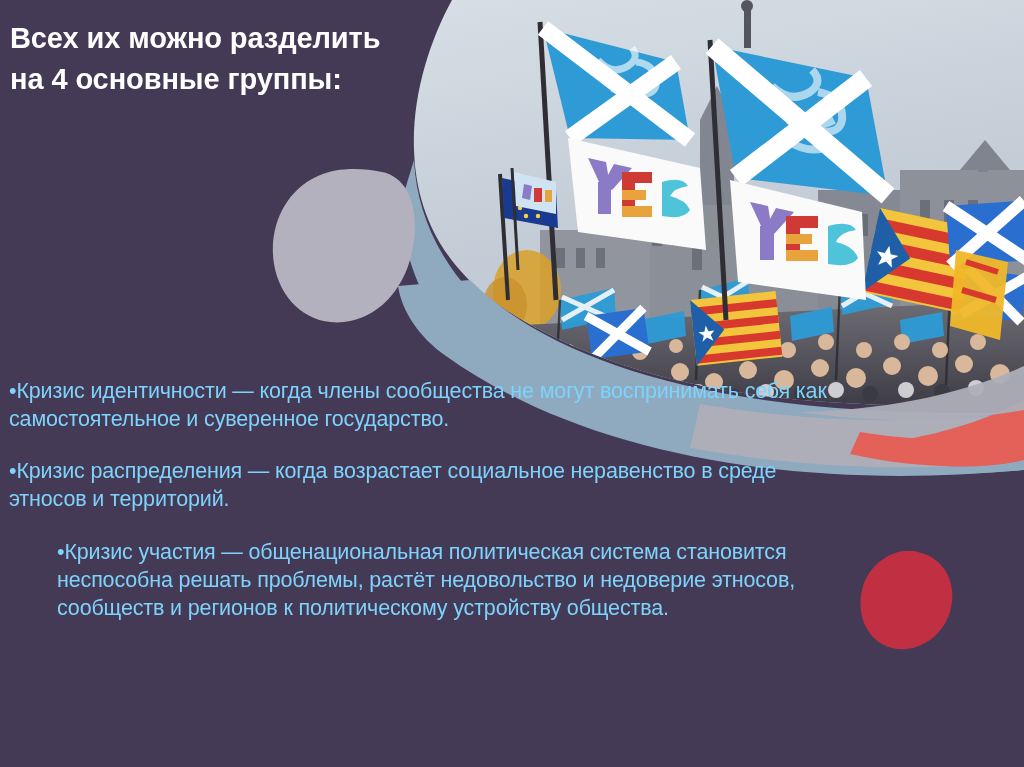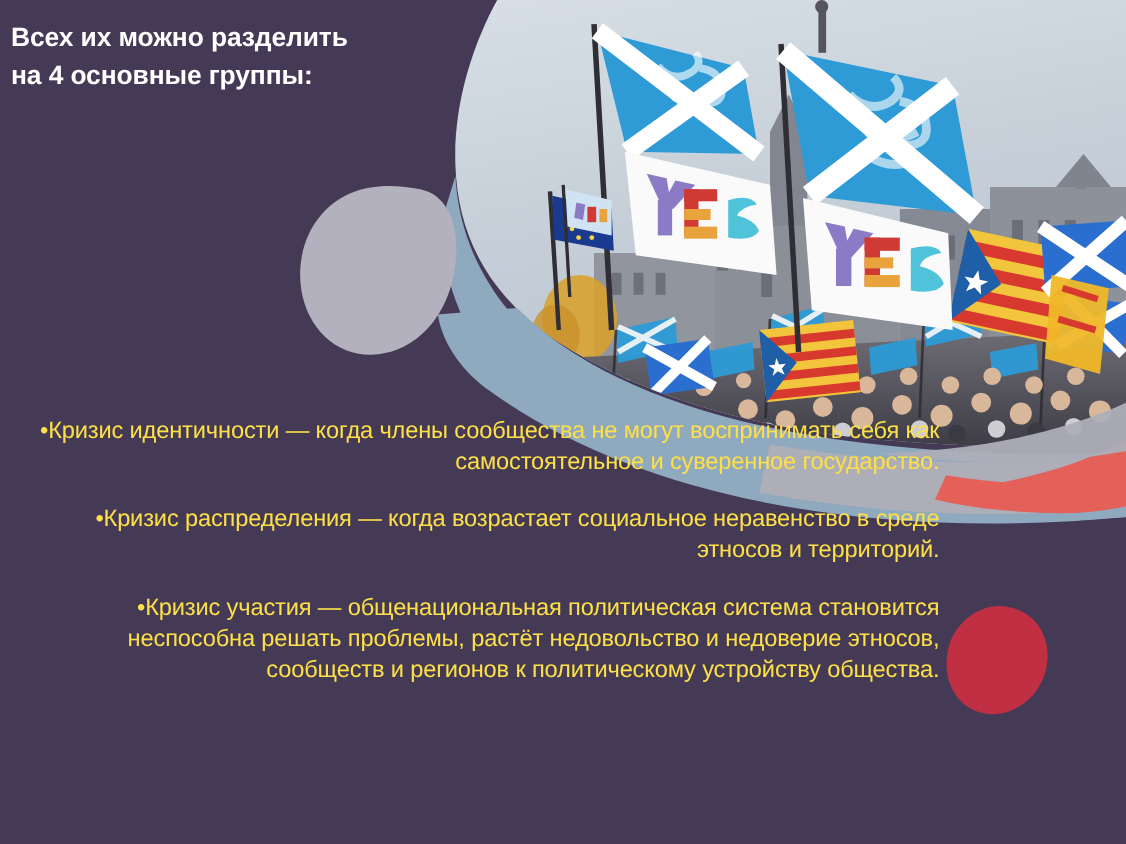--- a/index.html
+++ b/index.html
@@ -33,43 +33,42 @@
     pointer-events: none;
   }
   .text-layer > * { pointer-events: auto; }
 
   #title {
     position: absolute;
     left: 10px;
     top: 18px;
     width: 400px;
     color: #ffffff;
-    font-size: 24px;
+    font-size: 29px;
     font-weight: bold;
     line-height: 1.42;
     letter-spacing: -0.1px;
     white-space: pre-line;
   }
 
   #bullets {
     position: absolute;
     left: 9px;
     top: 377px;
     width: 845px;
   }
   .bullet {
-    color: #fde047;
+    color: #7dd3fc;
     font-size: 21.5px;
     line-height: 1.31;
     margin: 0 0 24px 0;
     text-indent: 0;
     letter-spacing: -0.15px;
-    text-align: right;
-  }
-  .bullet:last-child { margin-bottom: 0; }
+  }
+  .bullet:last-child { margin-bottom: 0; margin-left: 48px; }
   .bullet .dot {
     font-size: 21.5px;
     vertical-align: baseline;
   }
 </style>
 </head>
 <body>
 
 <div id="slide">
 

